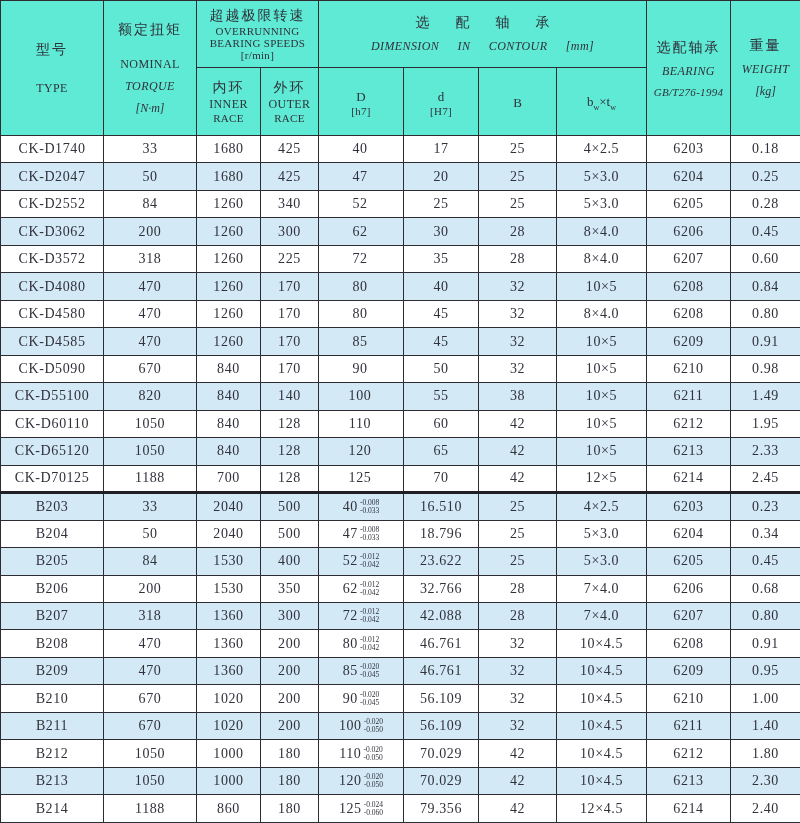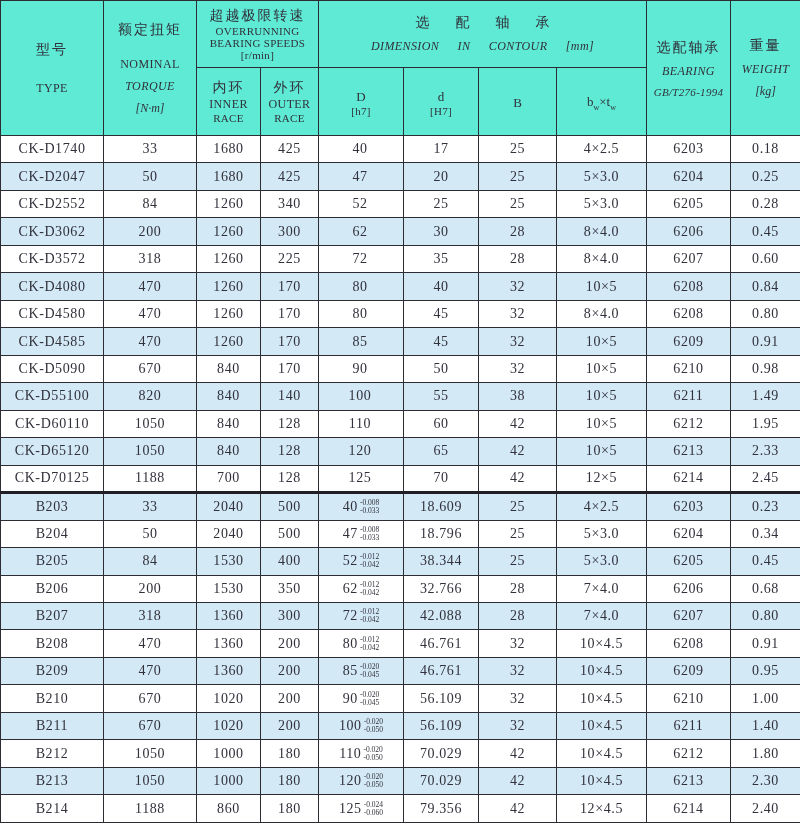--- a/index.html
+++ b/index.html
@@ -403,21 +403,21 @@
     <td>500</td>
     <td>
       <span class="dcell">
         <span class="dval">40</span>
               <span class="tol">
                 <span>-0.008</span>
                 <span>-0.033</span>
               </span>
       </span>
     </td>
-    <td>18.609</td>
+    <td>16.510</td>
     <td>25</td>
     <td>4×2.5</td>
     <td>6203</td>
     <td>0.23</td>
   </tr>
 
   <tr>
     <td class="c-type">B204</td>
     <td>50</td>
     <td>2040</td>
@@ -445,21 +445,21 @@
     <td>400</td>
     <td>
       <span class="dcell">
         <span class="dval">52</span>
               <span class="tol">
                 <span>-0.012</span>
                 <span>-0.042</span>
               </span>
       </span>
     </td>
-    <td>38.344</td>
+    <td>23.622</td>
     <td>25</td>
     <td>5×3.0</td>
     <td>6205</td>
     <td>0.45</td>
   </tr>
 
   <tr>
     <td class="c-type">B206</td>
     <td>200</td>
     <td>1530</td>

